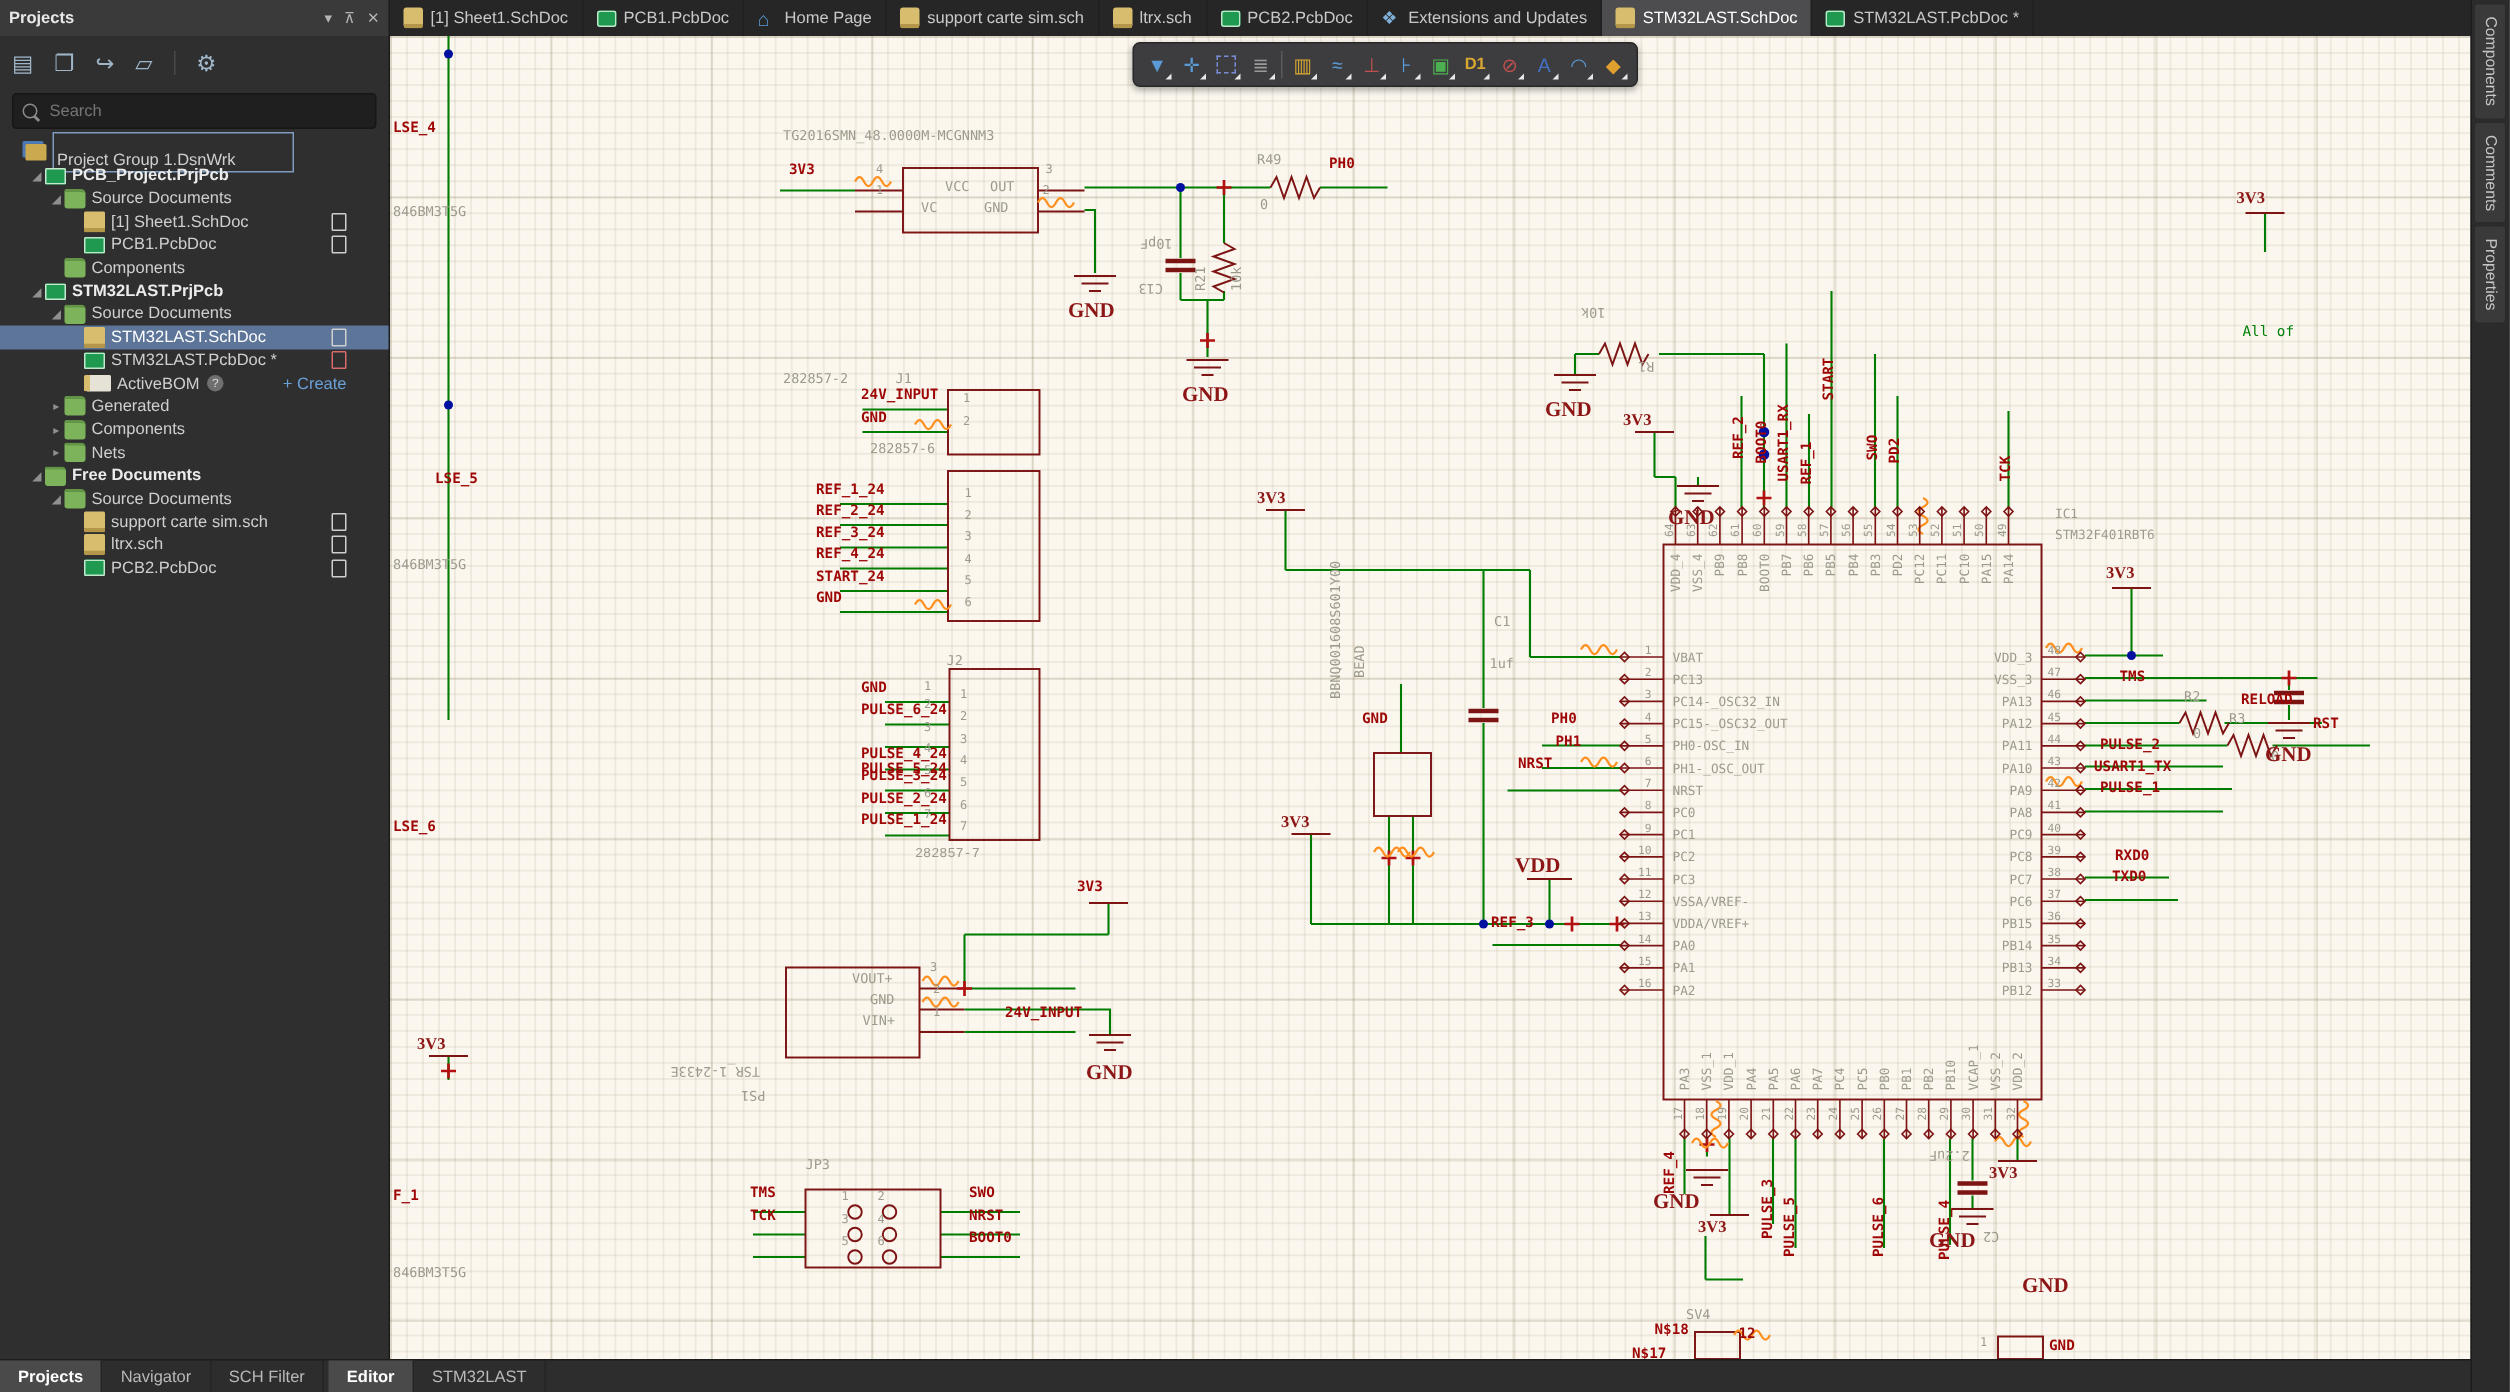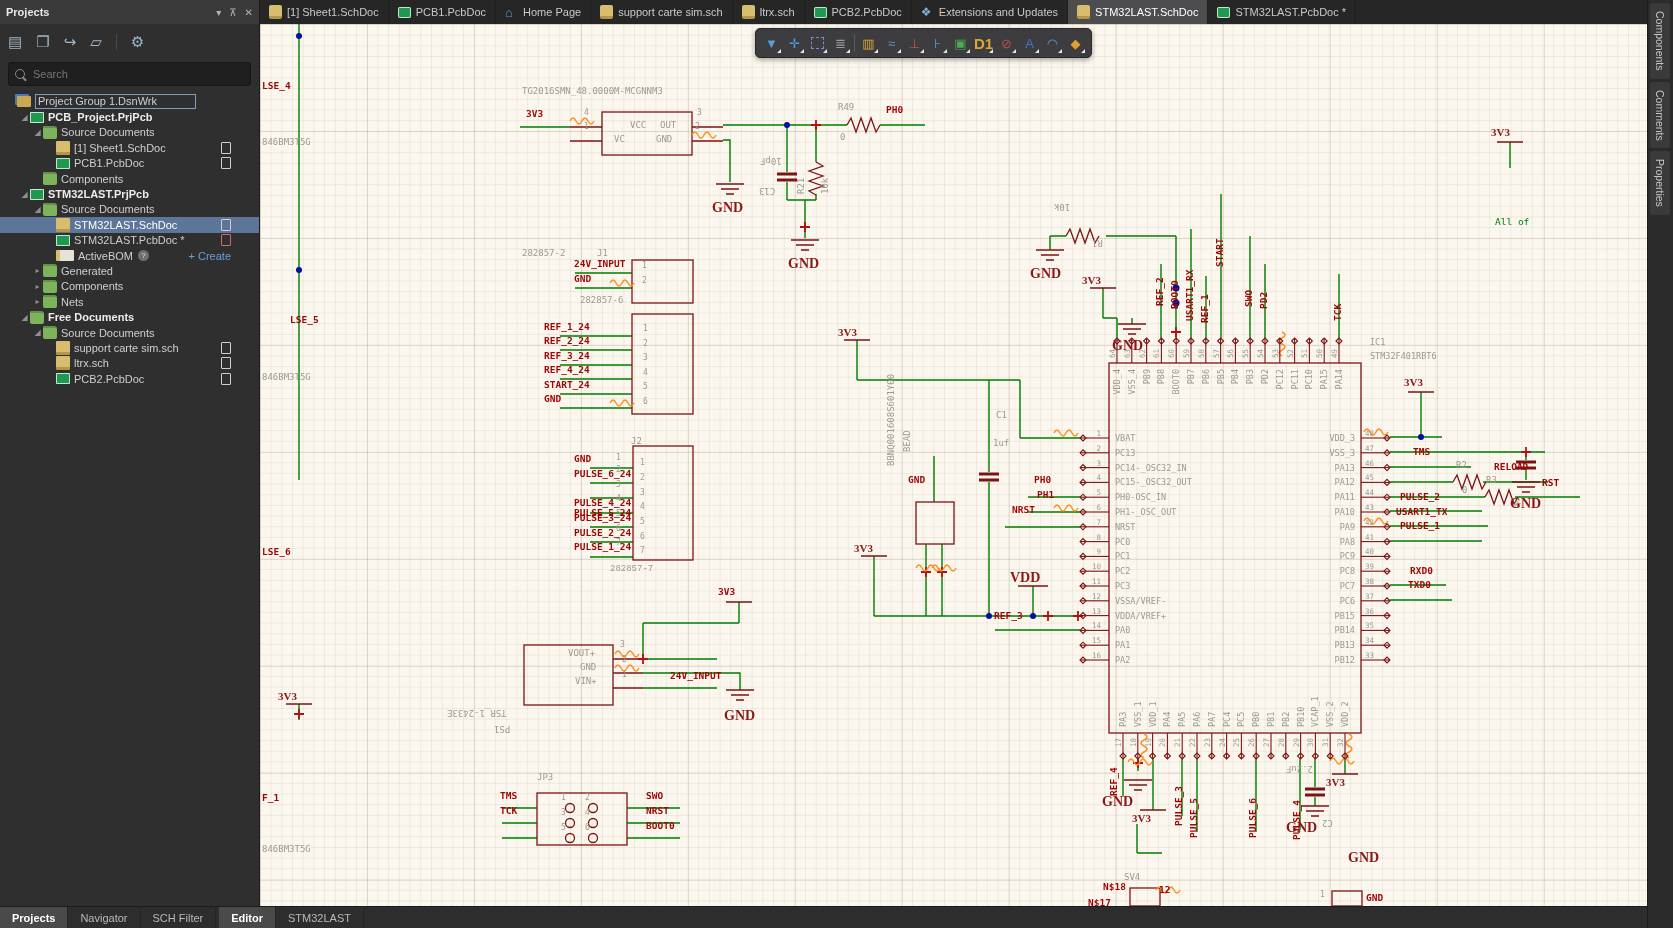--- a/index.html
+++ b/index.html
@@ -29,21 +29,21 @@
   #searchbox .mag{width:8px;height:8px;border:1.5px solid #8a8a8a;border-radius:50%;position:relative;flex:none}
   #searchbox .mag::after{content:"";position:absolute;width:5px;height:1.5px;background:#8a8a8a;transform:rotate(45deg);left:6px;top:8px}
   #searchbox input{background:transparent;border:none;outline:none;color:#bbb;font-size:11px;width:100%}
   #tree{margin-top:2px}
   .trow{display:flex;align-items:center;height:15.4px;cursor:pointer;padding-right:4px;position:relative}
   .trow .arr{width:11px;color:#8f8f8f;font-size:8px;text-align:center;flex:none}
   .trow .lab{margin-left:4px;white-space:nowrap;color:#cfcfcf}
   .trow.bold .lab{color:#ececec;font-weight:bold}
   .trow.sel{background:#5c7599}
   .trow.sel .lab{color:#fff}
-  .trow.outl .lab{border:1px solid #7d9cc0;padding:0 38px 1px 2px}
+  .trow.outl .lab{border:1px solid #7d9cc0;padding:12px 38px 1px 2px}
   .ticon{width:14px;height:11px;flex:none;position:relative;border-radius:1px}
   .ticon.workspace{background:#caa94f;box-shadow:-2px -2px 0 #4f79b5}
   .ticon.project{background:#1f9950;box-shadow:inset 0 0 0 1px #c6e9d2}
   .ticon.folder{background:#7db35a;border-top:2px solid #639446;border-radius:1px 3px 2px 2px}
   .ticon.sch{background:#d8bd6e;border-bottom:3px solid #b3964a}
   .ticon.pcb{background:#1f9950;box-shadow:inset 0 0 0 1px #bfe8cd}
   .ticon.bom{background:#e6e2d6;border-left:4px solid #d8bd6e}
   .badge{position:absolute;right:28px;width:8px;height:10px;border:1px solid #cfcfcf;border-radius:1px}
   .badge.red{border-color:#d86a6a}
   .help{width:11px;height:11px;border-radius:50%;background:#6f6f6f;color:#dcdcdc;font-size:8px;text-align:center;line-height:11px;margin-left:5px}
@@ -783,21 +783,21 @@
         <span class="fico">
           <span class="marq"></span>
         </span>
         <span class="fico" style="color: rgb(154, 154, 154);">≣</span>
         <span class="fsep"></span>
         <span class="fico" style="color: rgb(216, 168, 50);">▥</span>
         <span class="fico" style="color: rgb(91, 155, 213);">≈</span>
         <span class="fico" style="color: rgb(192, 80, 77);">⊥</span>
         <span class="fico" style="color: rgb(91, 155, 213);">⊦</span>
         <span class="fico" style="color: rgb(76, 175, 80);">▣</span>
-        <span class="fico" style="color: rgb(216, 168, 50); font-size: 15px; font-weight: bold;">D1</span>
+        <span class="fico" style="color: rgb(216, 168, 50); font-size: 11px; font-weight: bold;">D1</span>
         <span class="fico" style="color: rgb(192, 80, 77);">⊘</span>
         <span class="fico" style="color: rgb(68, 114, 196);">A</span>
         <span class="fico" style="color: rgb(91, 155, 213);">◠</span>
         <span class="fico" style="color: rgb(224, 160, 48);">◆</span>
       </div>
   </div>
 
   <div id="bottombar">
     <div id="ltabs" style="display:flex">
         <div class="btab active">Projects</div>

